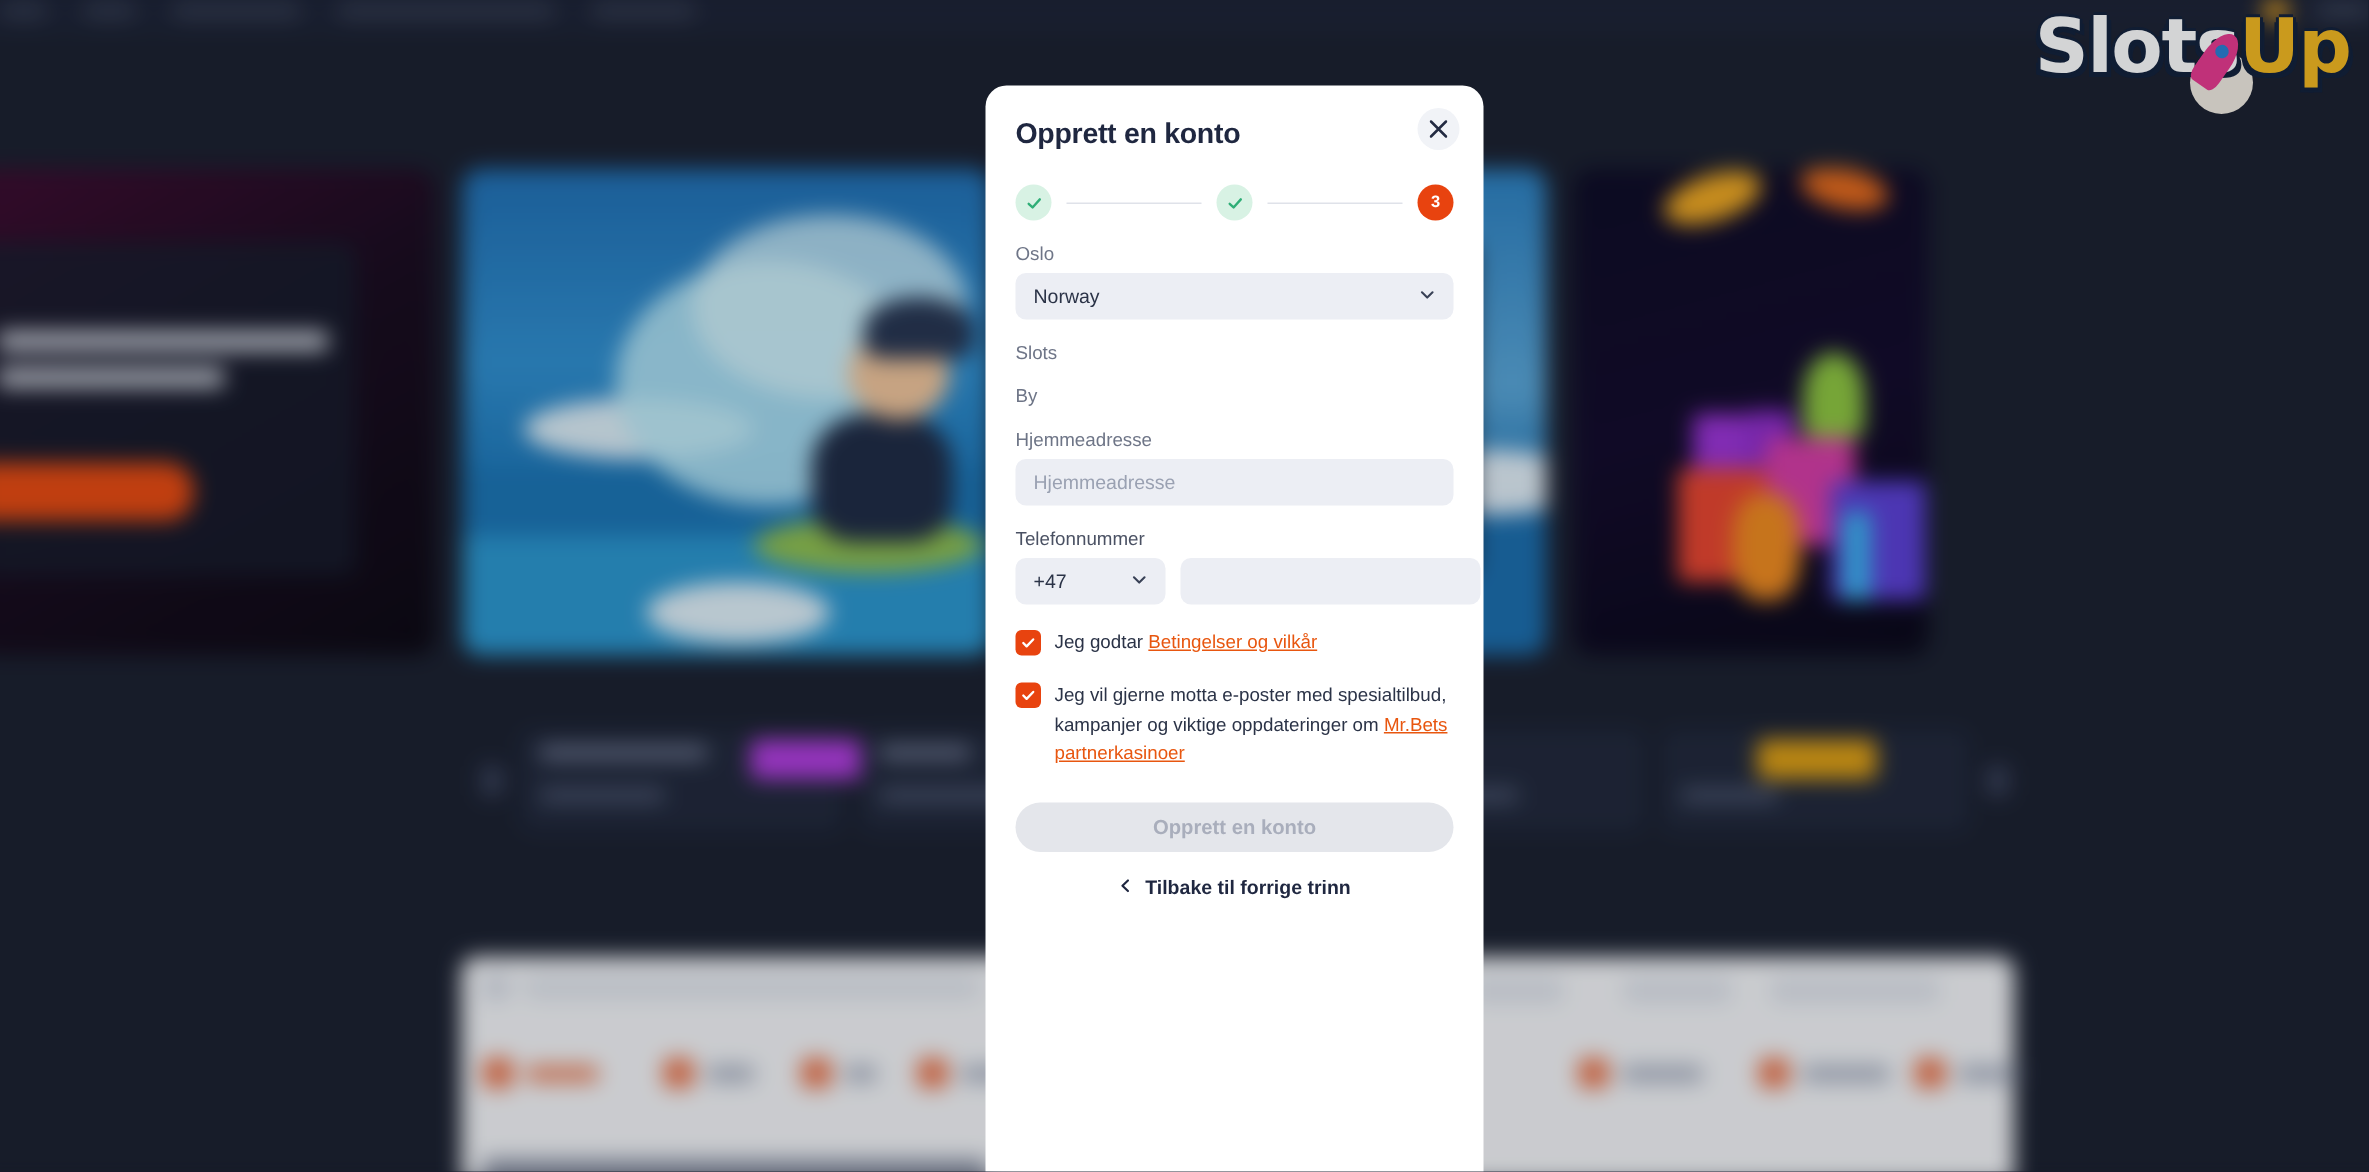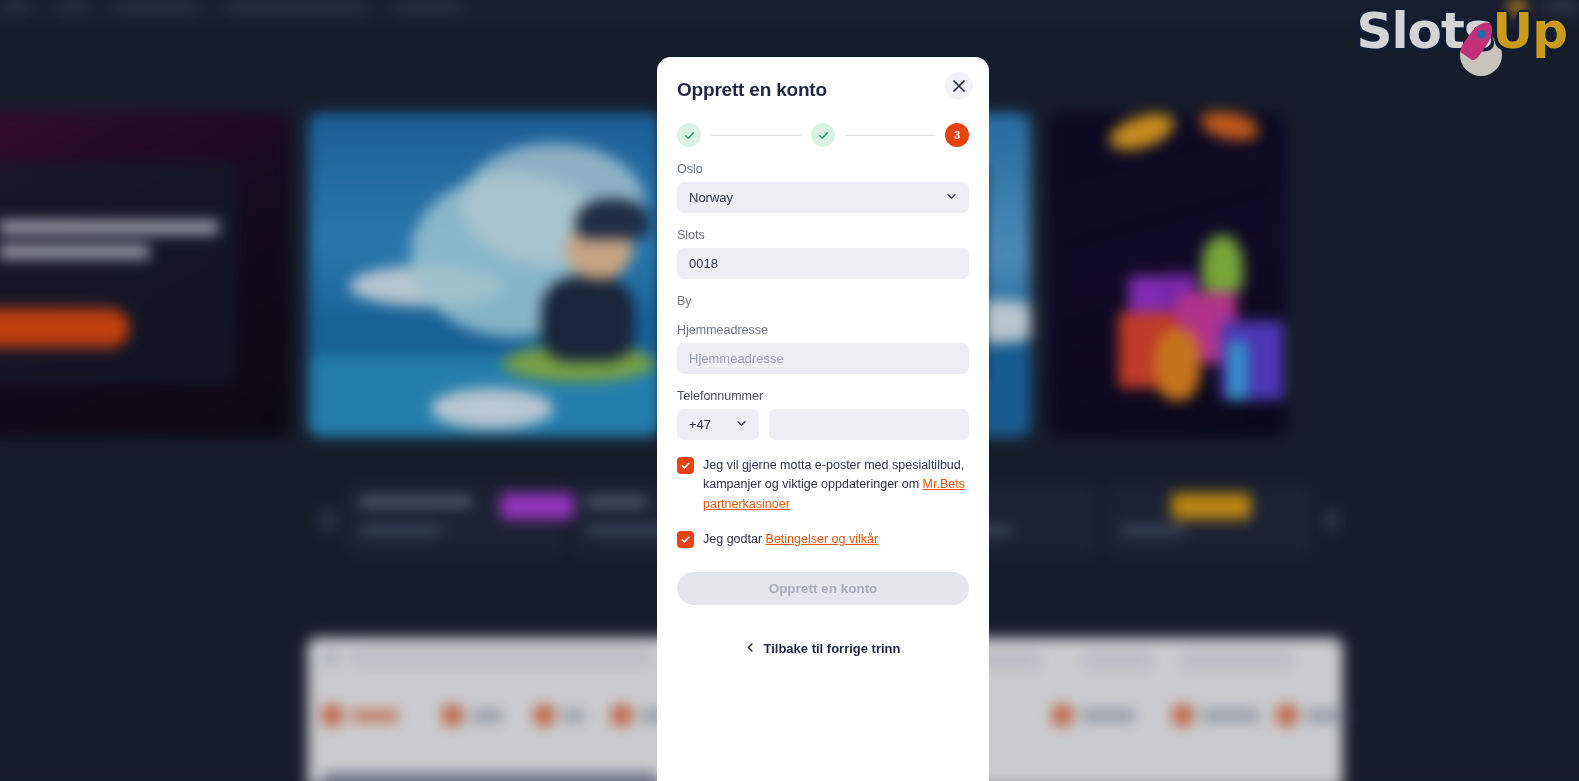--- a/index.html
+++ b/index.html
@@ -333,21 +333,21 @@
     transform: translateY(-50%);
     pointer-events: none;
   }
 
   .phone-row {
     display: flex;
     gap: 10px;
   }
   .phone-code {
     position: relative;
-    width: 82px;
+    width: 100px;
     height: 31px;
     border-radius: 7px;
     background: #eceef4;
     padding: 0 12px;
     font-size: 13px;
     color: #2b3347;
     display: flex;
     align-items: center;
     cursor: pointer;
     flex: none;
@@ -402,21 +402,21 @@
     font-weight: 600;
     font-family: "Liberation Sans", sans-serif;
     cursor: not-allowed;
   }
 
   .back-link {
     display: flex;
     align-items: center;
     justify-content: center;
     gap: 7px;
-    margin-top: 36px;
+    margin-top: 16px;
     font-size: 13px;
     font-weight: 700;
     color: #1f2740;
     cursor: pointer;
   }
 </style>
 </head>
 <body>
 
 <div id="page-root">
@@ -590,21 +590,20 @@
       <span>Norway</span>
       <span class="chevron">
         <svg width="13" height="13" viewBox="0 0 14 14">
           <path d="M3.2 5.2 L7 9 L10.8 5.2" stroke="#3a4257" stroke-width="1.5" fill="none" stroke-linecap="round" stroke-linejoin="round"></path>
         </svg>
       </span>
     </div>
 
     
     <div class="field-label">Slots</div>
-    <input class="input-box" type="text" value="0018" style="">
 
     
     <div class="field-label">By</div>
 
     
     <div class="field-label">Hjemmeadresse</div>
     <input class="input-box" type="text" placeholder="Hjemmeadresse" style="">
 
     
     <div class="field-label bold">Telefonnummer</div>
@@ -621,35 +620,35 @@
     </div>
 
     
     <div class="check-row">
       <div class="checkbox">
         <svg width="11" height="11" viewBox="0 0 12 12">
           <path d="M2.4 6.2 L4.8 8.6 L9.6 3.6" stroke="#ffffff" stroke-width="1.7" fill="none" stroke-linecap="round" stroke-linejoin="round"></path>
         </svg>
       </div>
       <div>
-        <span>Jeg vil gjerne motta e-poster med spesialtilbud, kampanjer og viktige oppdateringer om</span>
-        <span class="link-orange">Mr.Bets partnerkasinoer</span>
+        <span>Jeg godtar</span>
+        <span class="link-orange">Betingelser og vilkår</span>
       </div>
     </div>
 
     
     <div class="check-row">
       <div class="checkbox">
         <svg width="11" height="11" viewBox="0 0 12 12">
           <path d="M2.4 6.2 L4.8 8.6 L9.6 3.6" stroke="#ffffff" stroke-width="1.7" fill="none" stroke-linecap="round" stroke-linejoin="round"></path>
         </svg>
       </div>
       <div>
-        <span>Jeg godtar</span>
-        <span class="link-orange">Betingelser og vilkår</span>
+        <span>Jeg vil gjerne motta e-poster med spesialtilbud, kampanjer og viktige oppdateringer om</span>
+        <span class="link-orange">Mr.Bets partnerkasinoer</span>
       </div>
     </div>
 
     
     <button class="submit-btn" disabled="">Opprett en konto</button>
 
     
     <div class="back-link">
       <span>
         <svg width="11" height="11" viewBox="0 0 12 12">

